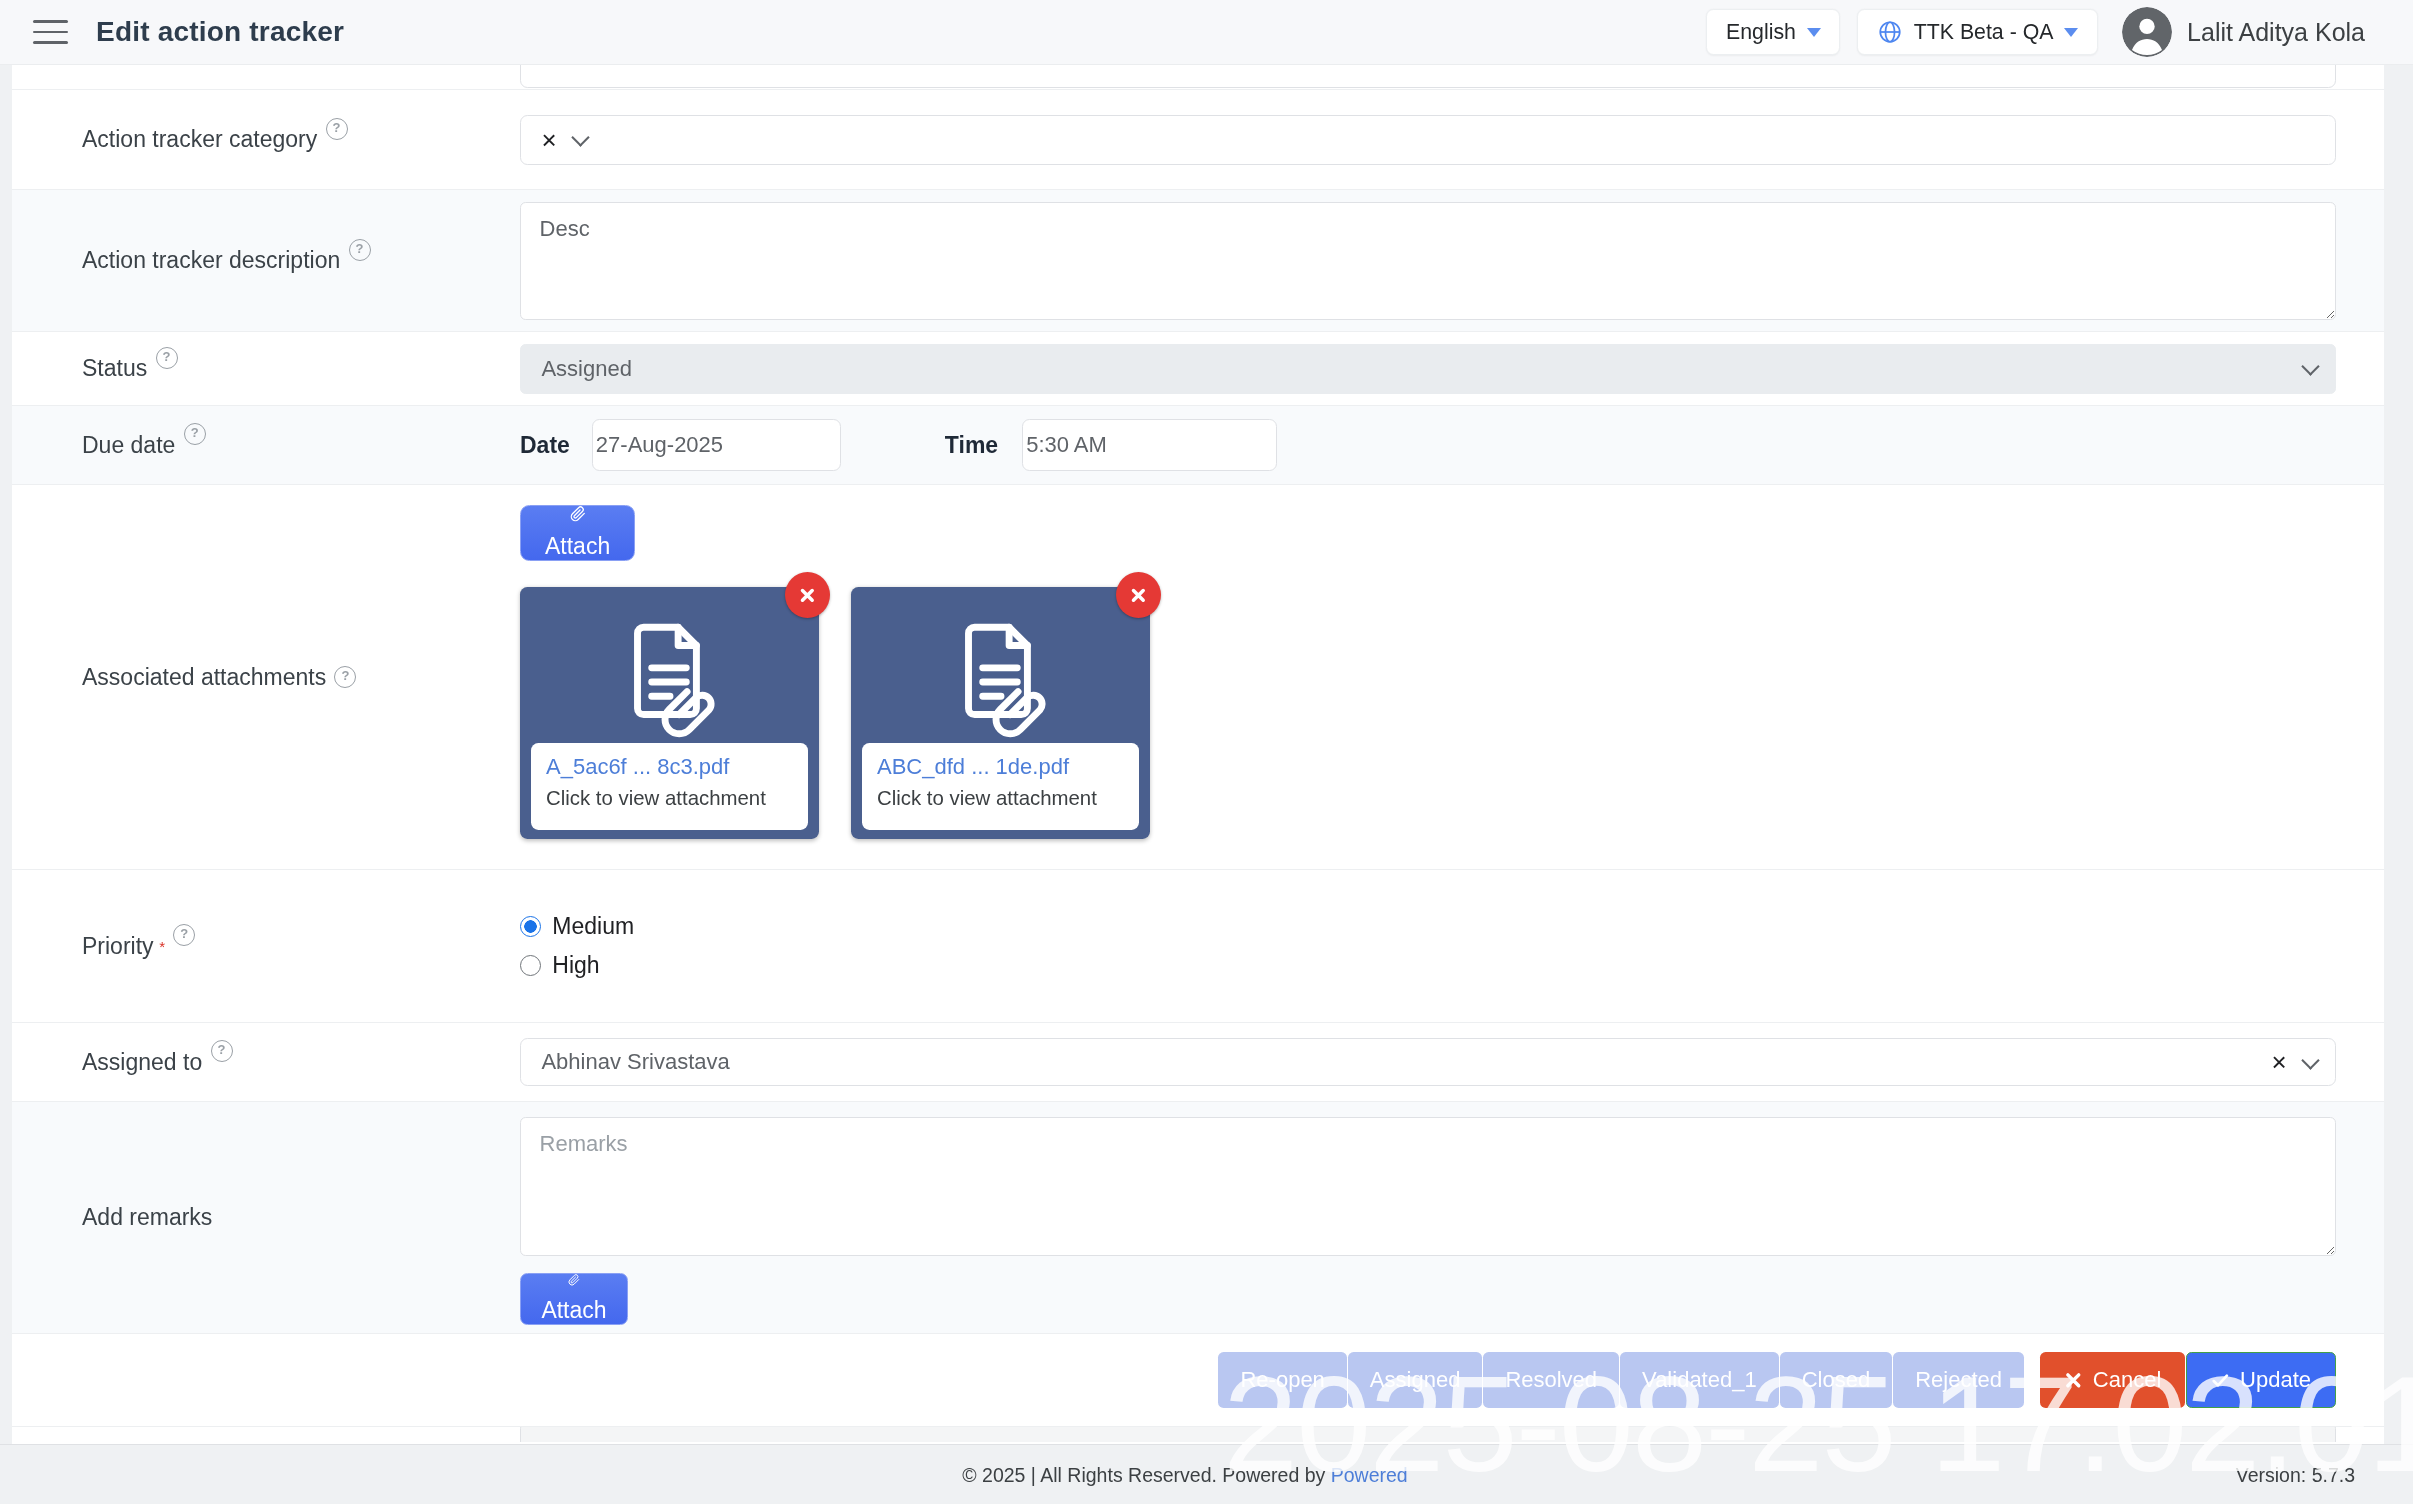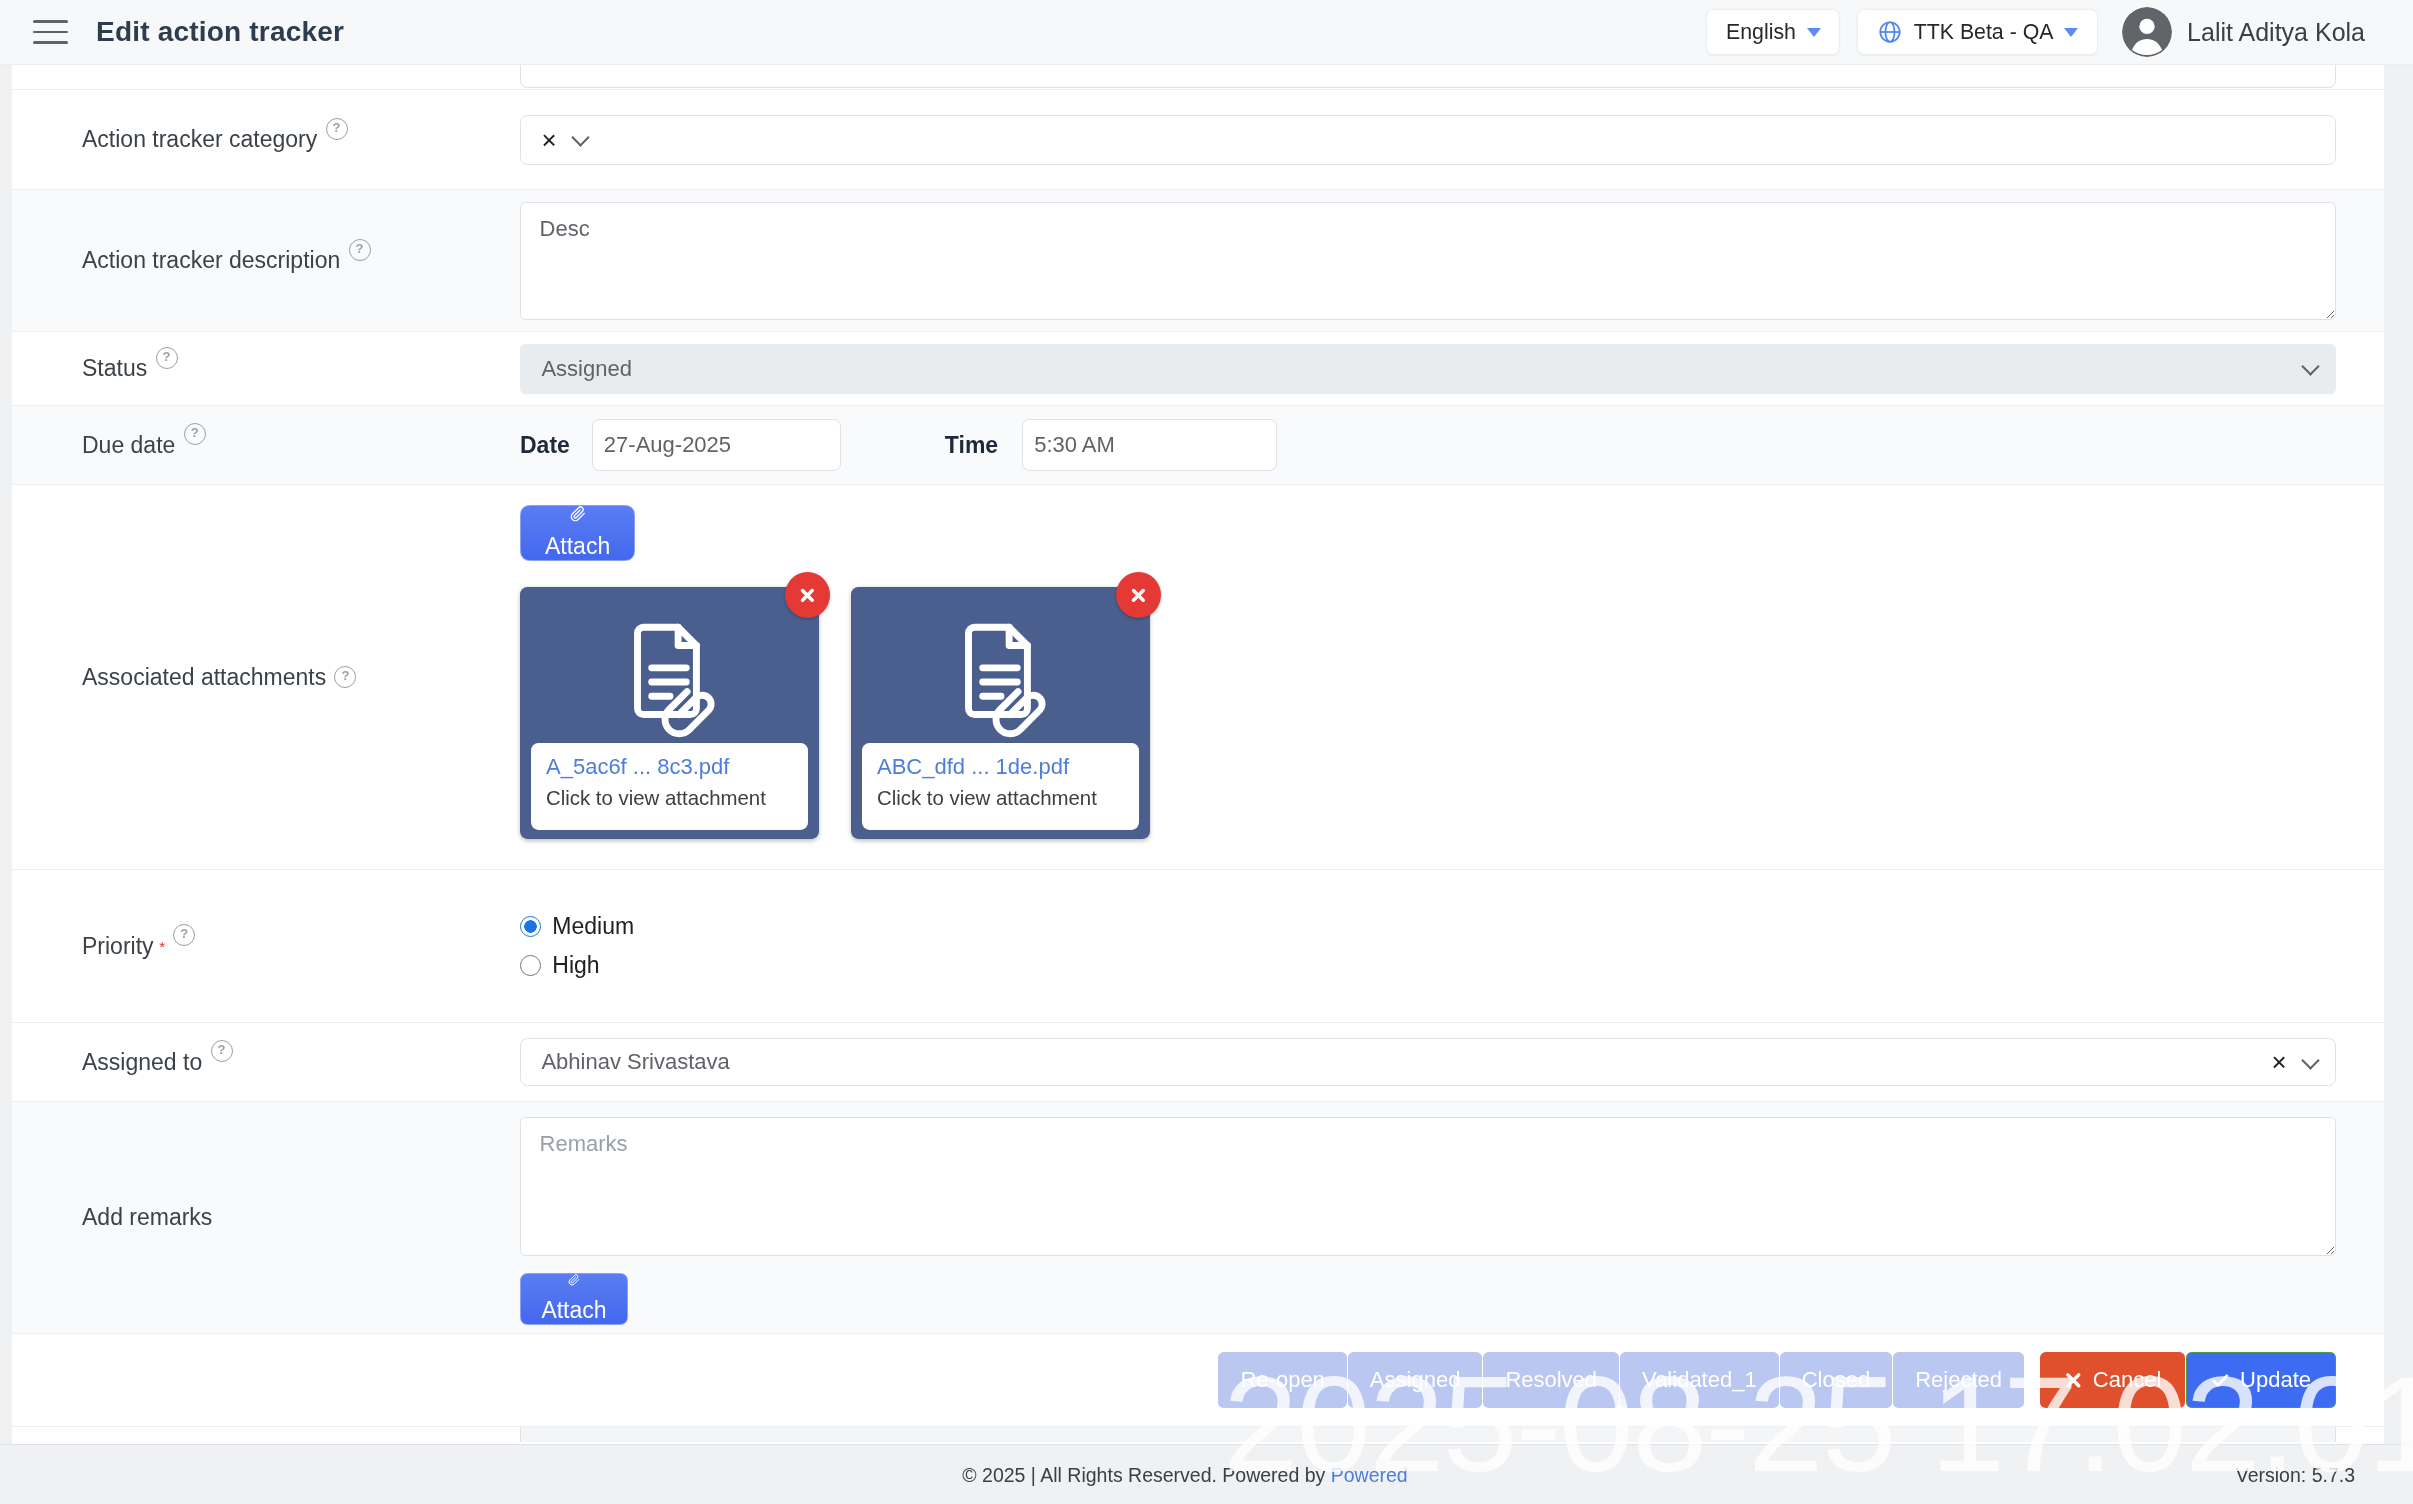--- a/index.html
+++ b/index.html
@@ -65,21 +65,21 @@
   textarea {
     width:100%; border:0.9px solid #dfe1e5; border-radius:5.6px; background:#fff;
     font-family:"Liberation Sans",sans-serif; font-size:22px; color:#5f6368;
     padding:13px 18.6px; resize:both; outline:none;
   }
   textarea::placeholder { color:#9aa0a6; }
 
   input[type=text] {
     height:52px; border:0.9px solid #dfe1e5; border-radius:7.4px; background:#fff;
     font-family:"Liberation Sans",sans-serif; font-size:22px; color:#5f6368;
-    padding:0 11px; outline:none;
+    padding:0 3px; outline:none;
   }
   .dt-lab { font-size:23px; font-weight:700; color:#1f2937; }
 
   
   .row-sliver { height:25px; }
   .row-sliver .stub { flex:1; height:43px; margin-top:-22px; background:#fff; border:0.9px solid #dfe1e5; border-radius:7.4px; }
   .row-category { height:100px; }
   .row-desc { height:142px; }
   .row-status { height:74px; }
   .row-due { height:79px; }

